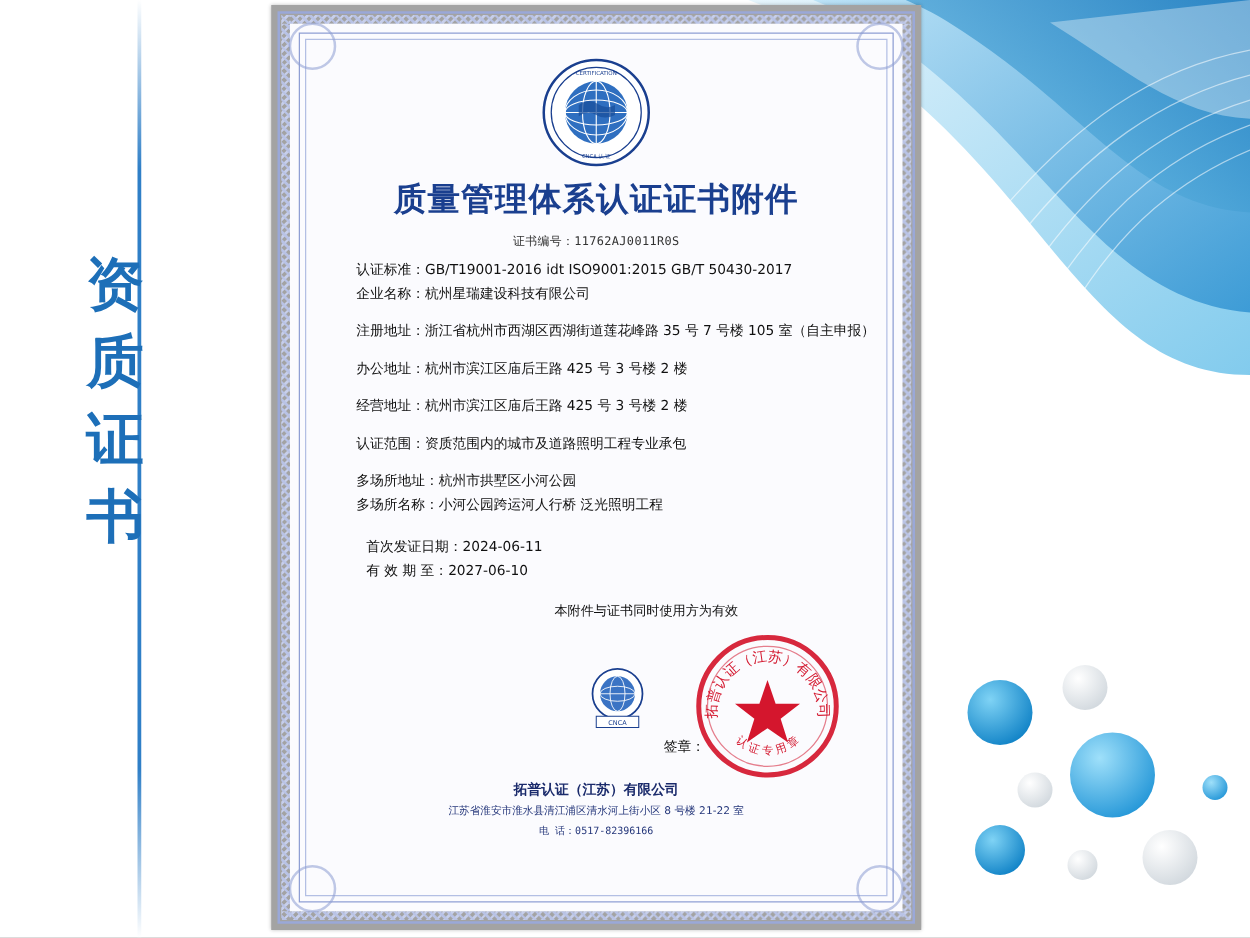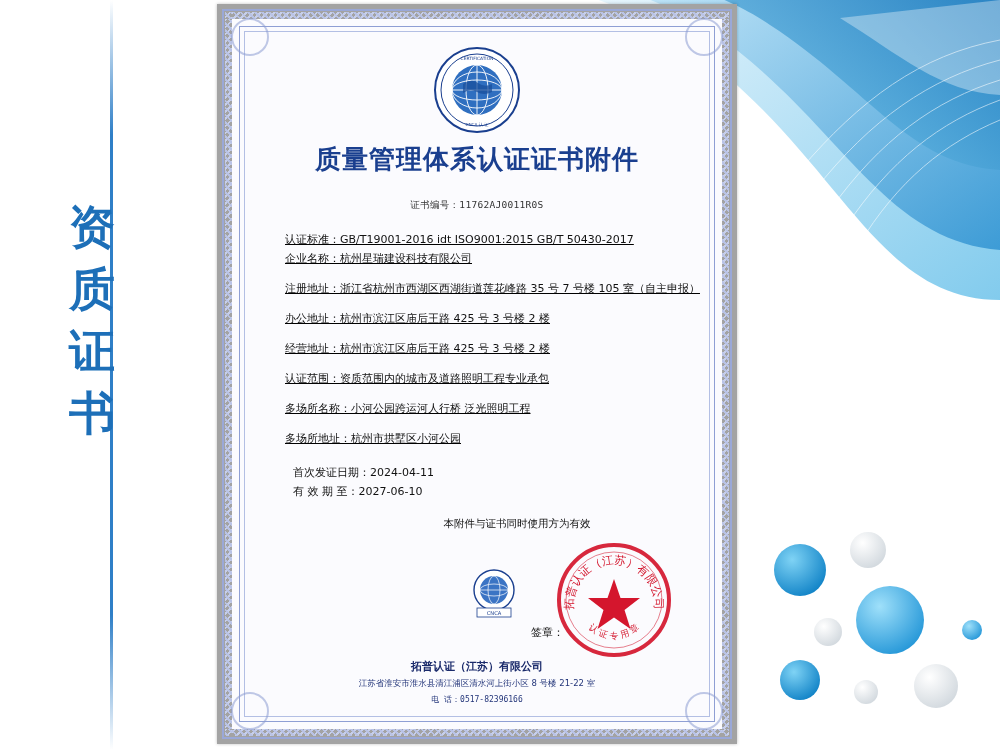--- a/index.html
+++ b/index.html
@@ -138,34 +138,33 @@
   .cert-title {
     margin-top: 8px;
     text-align: center;
     font-size: 26px;
     font-weight: bold;
     color: #1a3f8f;
     letter-spacing: 1px;
     font-family: "DejaVu Sans", "Liberation Sans", sans-serif;
   }
   .cert-no {
-    margin-top: 22px;
+    margin-top: 10px;
     text-align: center;
     font-size: 9.5px;
     color: #333;
     font-family: "DejaVu Sans Mono", "Liberation Mono", monospace;
     letter-spacing: .3px;
   }
 
   
   .fields {
-    margin-top: 20px;
+    margin-top: 8px;
     padding-left: 34px;
     padding-right: 16px;
-    text-decoration: underline;
   }
   .frow {
     font-size: 11px;
     color: #111;
     line-height: 16px;
     margin-bottom: 3px;
     font-family: "DejaVu Sans", "Liberation Sans", sans-serif;
     white-space: nowrap;
   }
   .frow .lbl { color: #111; }
@@ -368,31 +367,31 @@
         </div>
         <div class="frow gap">
           <span class="lbl">办公地址：</span><span class="val">杭州市滨江区庙后王路 425 号 3 号楼 2 楼</span>
         </div>
         <div class="frow gap">
           <span class="lbl">经营地址：</span><span class="val">杭州市滨江区庙后王路 425 号 3 号楼 2 楼</span>
         </div>
         <div class="frow gap">
           <span class="lbl">认证范围：</span><span class="val">资质范围内的城市及道路照明工程专业承包</span>
         </div>
-        <div class="frow gap">
-          <span class="lbl">多场所名称：</span><span class="val">小河公园跨运河人行桥  泛光照明工程</span>
-        </div>
         <div class="frow">
           <span class="lbl">多场所地址：</span><span class="val">杭州市拱墅区小河公园</span>
         </div>
+        <div class="frow gap">
+          <span class="lbl">多场所名称：</span><span class="val">小河公园跨运河人行桥  泛光照明工程</span>
+        </div>
       </div>
 
       <div class="dates">
         <div>
-          <span>首次发证日期：</span><span>2024-04-11</span>
+          <span>首次发证日期：</span><span>2024-06-11</span>
         </div>
         <div>
           <span>有 效 期 至：</span><span>2027-06-10</span>
         </div>
       </div>
 
       <div class="note">本附件与证书同时使用方为有效</div>
 
       <div class="sig-area">
         <div class="small-logo">

